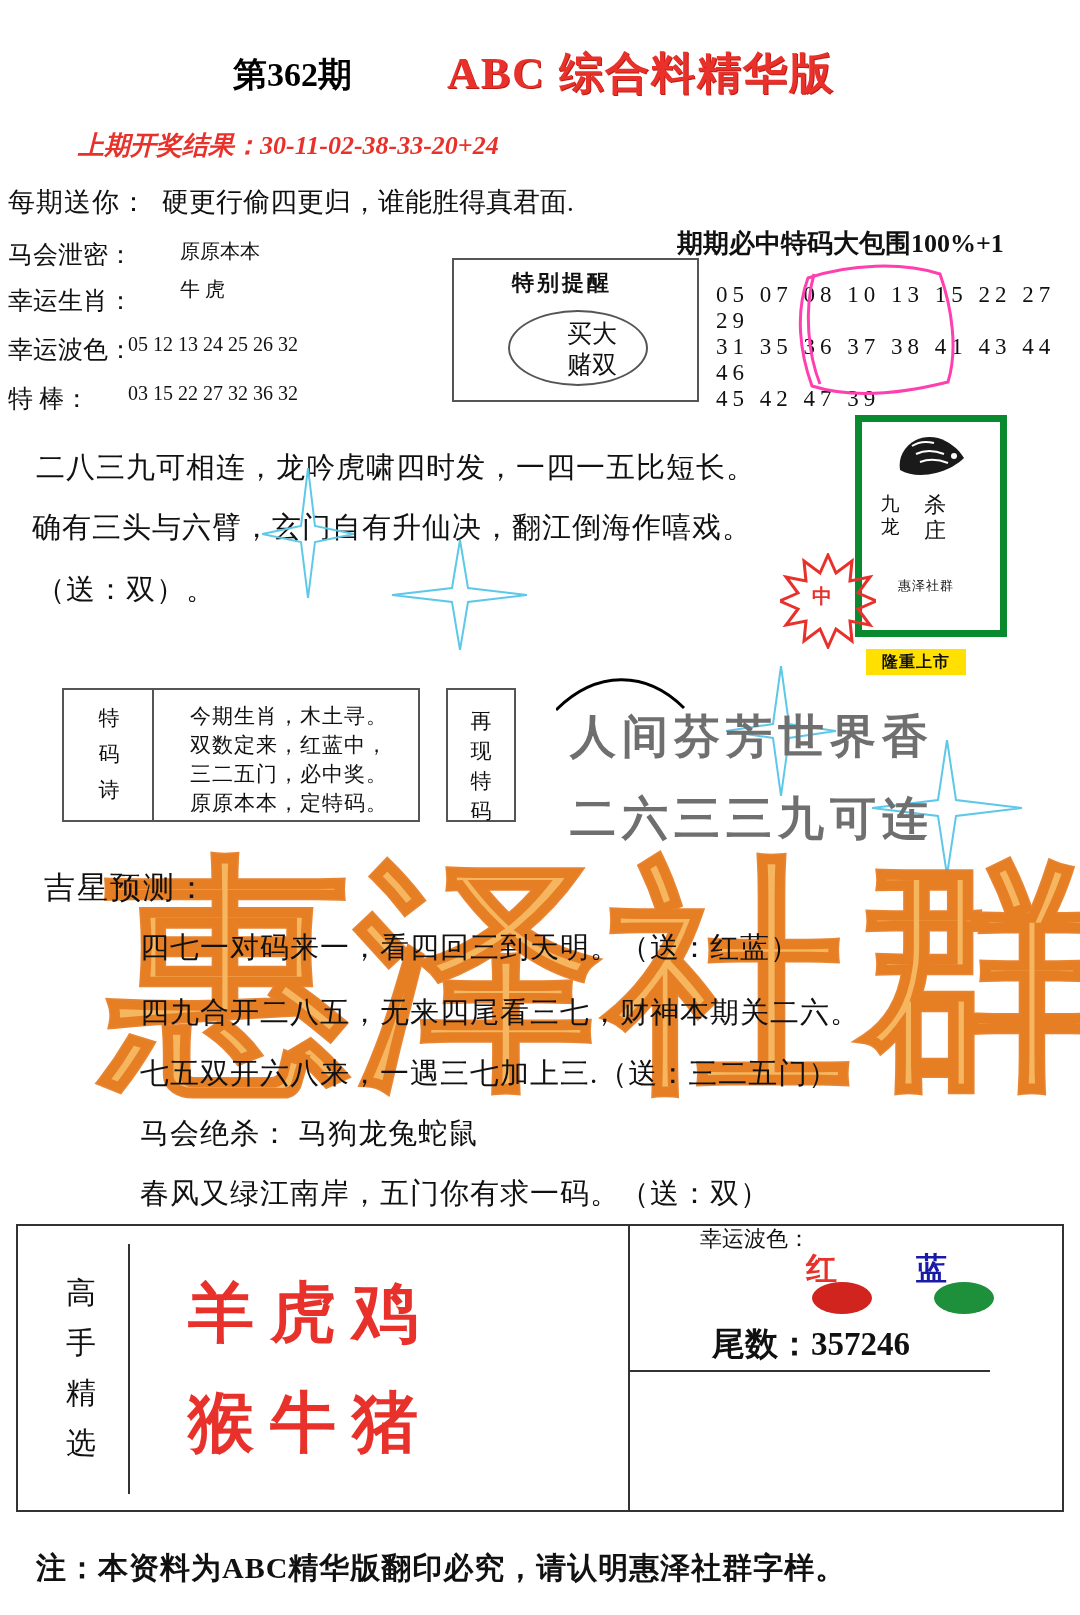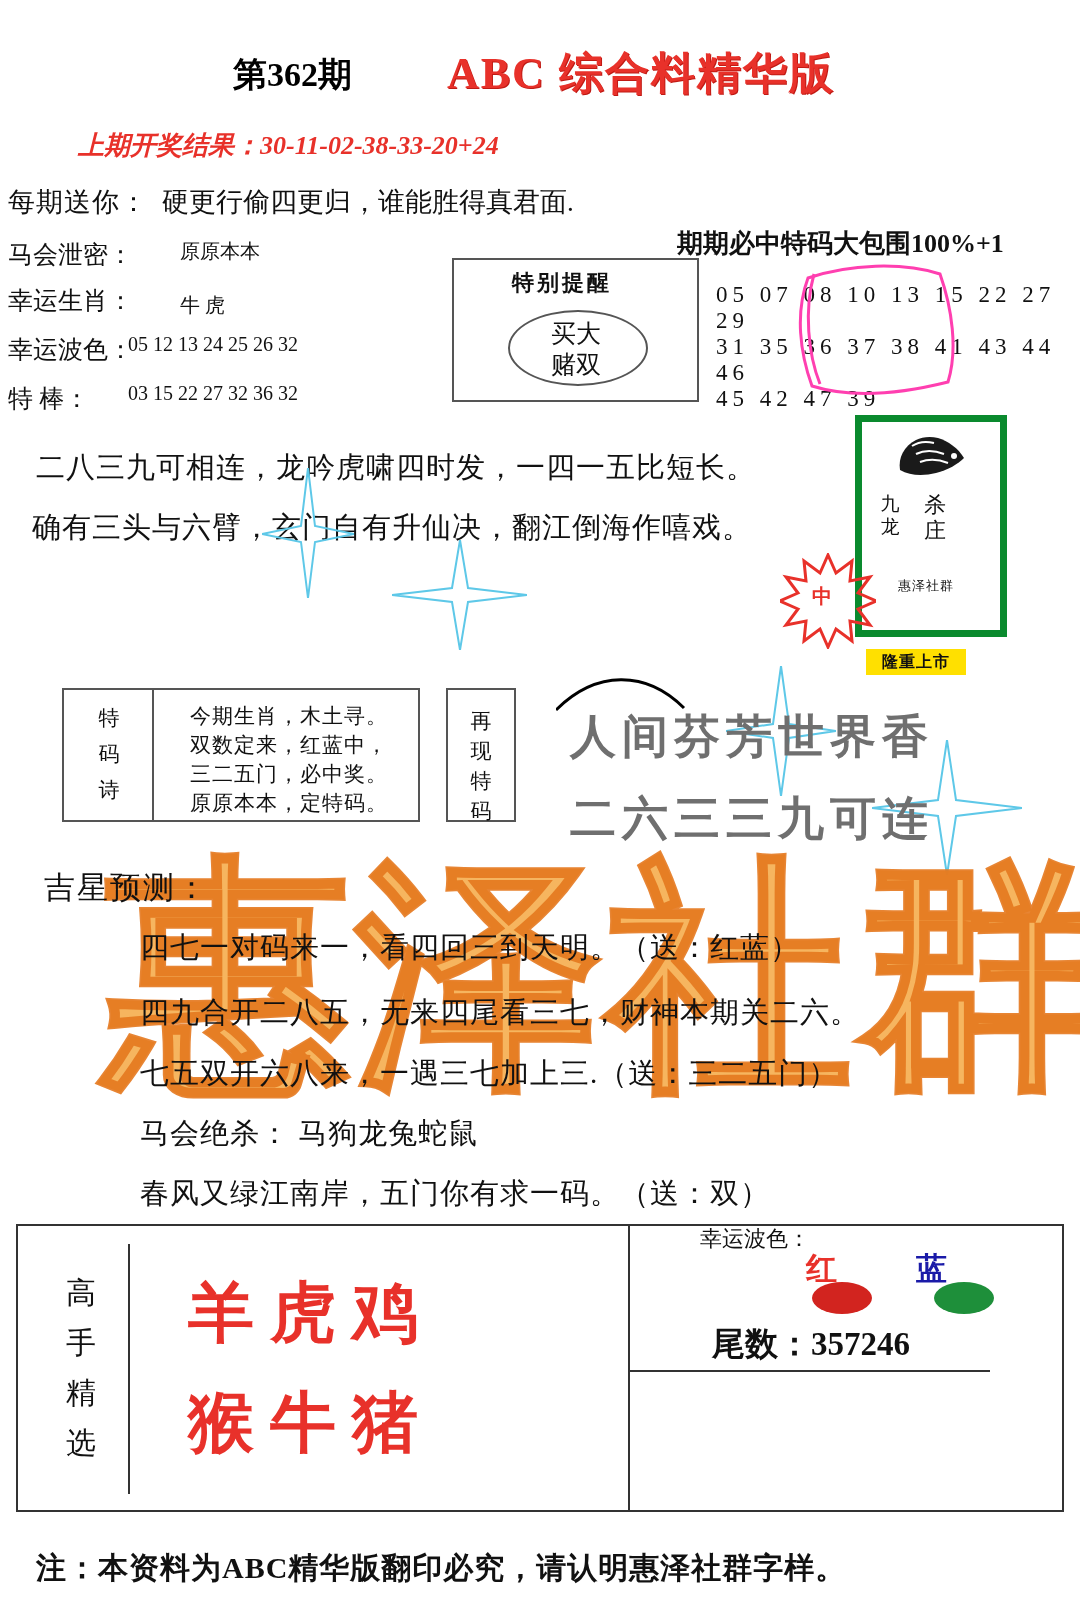--- a/index.html
+++ b/index.html
@@ -102,21 +102,21 @@
     border: 2px solid #555;
     border-radius: 50%;
   }
   .reminder-text {
     position: absolute;
     left: 535px;
     top: 318px;
     font-size: 25px;
     line-height: 31px;
     color: #111;
-    text-align: center;
+    text-align: right;
     width: 82px;
   }
 
   
   .pool-head {
     position: absolute;
     left: 677px;
     top: 226px;
     font-size: 26px;
     font-weight: bold;
@@ -452,21 +452,21 @@
   </div>
 
   <div class="line-gift">
     <span class="lbl">每期送你：</span><span class="val">硬更行偷四更归，谁能胜得真君面.</span>
   </div>
 
   <div class="row-label" style="left:8px; top:238px;">马会泄密：</div>
   <div class="row-value" style="left:180px; top:238px;">原原本本</div>
 
   <div class="row-label" style="left:8px; top:284px;">幸运生肖：</div>
-  <div class="row-value" style="left:180px; top:292px;">牛  虎</div>
+  <div class="row-value" style="left:180px; top:276px;">牛  虎</div>
 
   <div class="row-label" style="left:8px; top:333px;">幸运波色：</div>
   <div class="row-value" style="left:128px; top:333px;">05  12  13  24  25  26  32</div>
 
   <div class="row-label" style="left:8px; top:382px;">特    棒：</div>
   <div class="row-value" style="left:128px; top:382px;">03  15  22  27  32  36  32</div>
 
   <div class="reminder-box"></div>
   <div class="reminder-title">特别提醒</div>
   <div class="reminder-ellipse"></div>
@@ -480,20 +480,21 @@
   <div class="pool-row" style="left:716px; top:334px;">31 35 36 37 38 41 43 44 46</div>
   <div class="pool-row" style="left:716px; top:386px;">45 42 47 39</div>
 
   <svg class="pink-loop" viewBox="0 0 180 140">
     <path d="M18,20 C5,55 10,95 22,128 C60,140 110,136 158,124 C168,92 162,50 150,16 C112,4 60,6 18,20 Z" fill="none" stroke="#ff3fb0" stroke-width="3"></path>
     <path d="M24,16 C14,52 18,96 30,126" fill="none" stroke="#ff3fb0" stroke-width="3"></path>
   </svg>
 
   <div class="poem" style="left:36px; top:448px;">二八三九可相连，龙吟虎啸四时发，一四一五比短长。</div>
   <div class="poem" style="left:32px; top:508px;">确有三头与六臂，玄门自有升仙决，翻江倒海作嘻戏。</div>
+  <div class="poem" style="left:36px; top:570px;">（送：双）。</div>
 
   <svg class="sparkle" style="left:262px; top:468px; width:92px; height:130px;" viewBox="0 0 92 130">
     <path d="M46,0 L53,58 L92,66 L53,74 L46,130 L39,74 L0,66 L39,58 Z" fill="none" stroke="#5ec8e8" stroke-width="2"></path>
   </svg>
   <svg class="sparkle" style="left:392px; top:540px; width:135px; height:110px;" viewBox="0 0 135 110">
     <path d="M68,0 L76,48 L135,55 L76,62 L68,110 L60,62 L0,55 L60,48 Z" fill="none" stroke="#5ec8e8" stroke-width="2"></path>
   </svg>
   <svg class="sparkle" style="left:726px; top:666px; width:110px; height:130px;" viewBox="0 0 110 130">
     <path d="M55,0 L63,58 L110,65 L63,72 L55,130 L47,72 L0,65 L47,58 Z" fill="none" stroke="#5ec8e8" stroke-width="2"></path>
   </svg>

